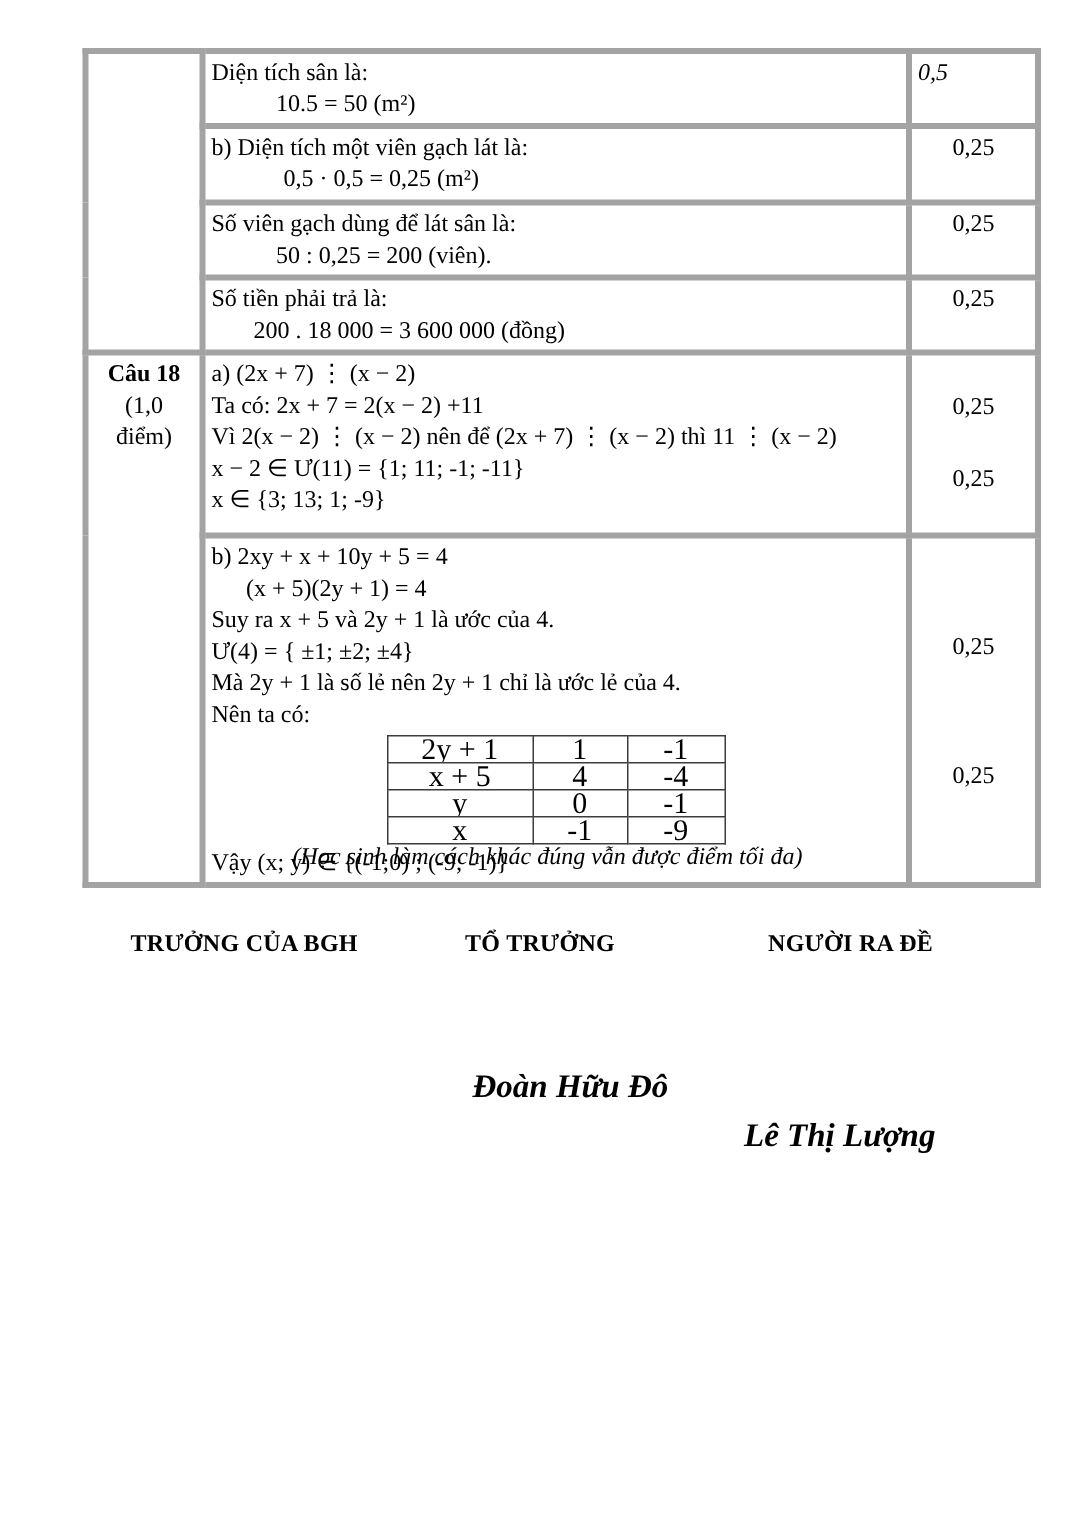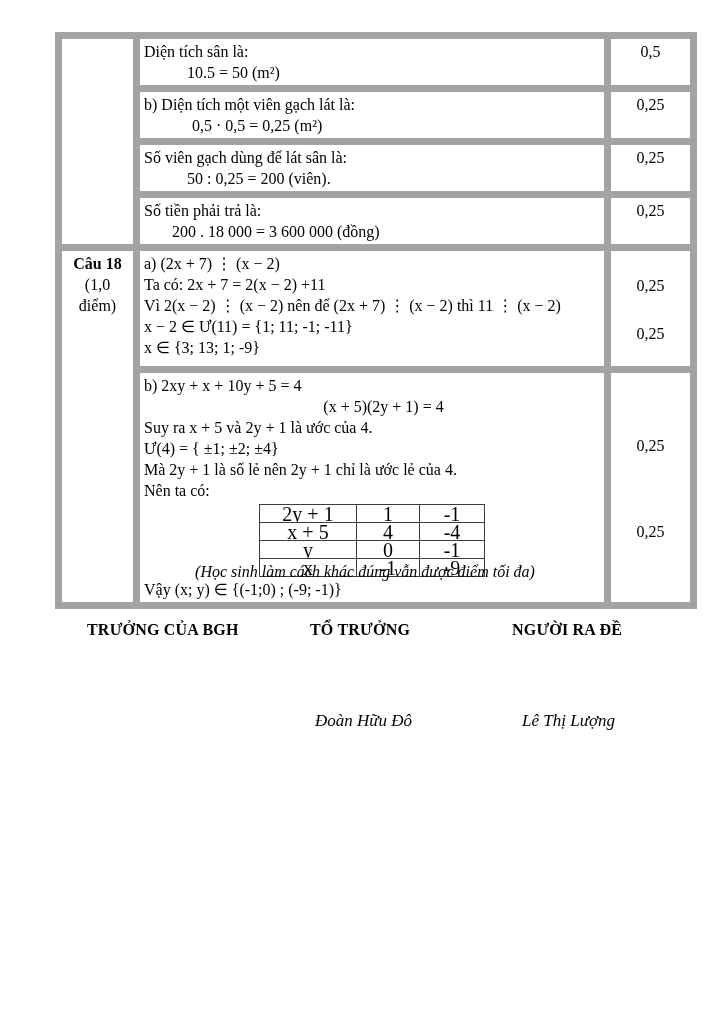--- a/index.html
+++ b/index.html
@@ -12,50 +12,50 @@
   }
   .page { position:relative; width:724px; height:1024px; overflow:hidden; }
 
   table.main-table {
     position:absolute; left:55px; top:32px;
     width:635px;
     border-collapse:collapse;
     table-layout:fixed;
   }
   table.main-table td {
-    border:7px solid #a3a3a3;
+    border:4px solid #a3a3a3;
     vertical-align:top;
     font-size:16px;
     line-height:21px;
     padding:2px 4px;
     overflow:hidden;
   }
   col.c-label { width:78px; }
   col.c-content { width:471px; }
   col.c-score { width:86px; }
 
   tr.r1 { height:45px; }
   tr.r2 { height:51px; }
   tr.r3 { height:44px; }
   tr.r4 { height:38px; }
   tr.r5 { height:122px; }
   tr.r6 { height:228px; }
 
   td.score { text-align:center; vertical-align:middle; padding:0 2px; }
-  td.score-top { text-align:center; vertical-align:top; padding-top:4px; }
+  td.score-top { vertical-align:top; padding-top:4px;font-style:italic; }
   td.score-list { text-align:center; vertical-align:top; padding:0; }
   .score-a .s1 { margin-top:22px; }
   .score-a .s2 { margin-top:27px; }
   .score-b .s1 { margin-top:60px; }
   .score-b .s2 { margin-top:65px; }
 
   .indent-43 { padding-left:43px; }
   .indent-48 { padding-left:48px; }
   .indent-28 { padding-left:28px; }
-  .indent-23 { padding-left:23px;text-align:center; }
+  .indent-23 { padding-left:23px; }
 
   td.cell-18a { line-height:23px; padding-top:3px; }
   td.cell-18b { line-height:21px; padding-top:2px; }
 
   td.label-cell {
     text-align:center; vertical-align:middle;
     line-height:21px;
   }
   .q-title { font-weight:bold; }
 
@@ -77,23 +77,23 @@
   col.ic1 { width:97px; } col.ic2 { width:63px; } col.ic3 { width:65px; }
 
   .note {
     position:absolute; left:55px; top:563px; width:620px;
     text-align:center; font-style:italic; font-size:16px;
   }
   .sig-label { position:absolute; top:621px; font-weight:bold; font-size:16px; letter-spacing:0.2px; }
   .sig-bgh { left:87px; }
   .sig-totruong { left:310px; }
   .sig-nguoirade { left:512px;text-align:right; }
-  .sig-name { position:absolute; top:711px; font-weight:normal; font-style:italic; font-size:17px; }
+  .sig-name { position:absolute; top:711px; font-weight:bold; font-style:italic; font-size:22px; }
   .name-totruong { left:315px; }
-  .name-nguoirade { left:522px; }
+  .name-nguoirade { left:496px;margin-top:33px; }
 </style>
 </head>
 <body>
 
 <div class="page">
 
   <table class="main-table">
     <colgroup>
       <col class="c-label">
         <col class="c-content">

